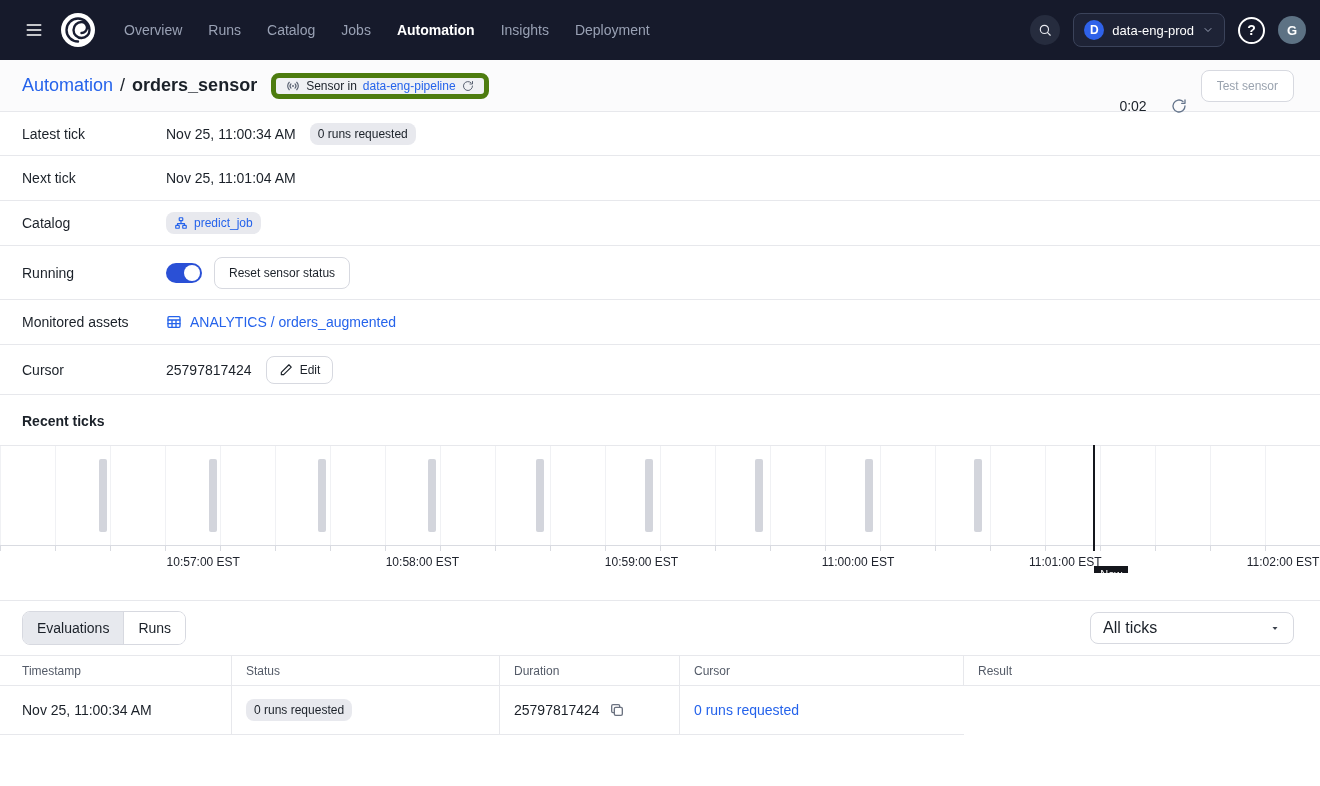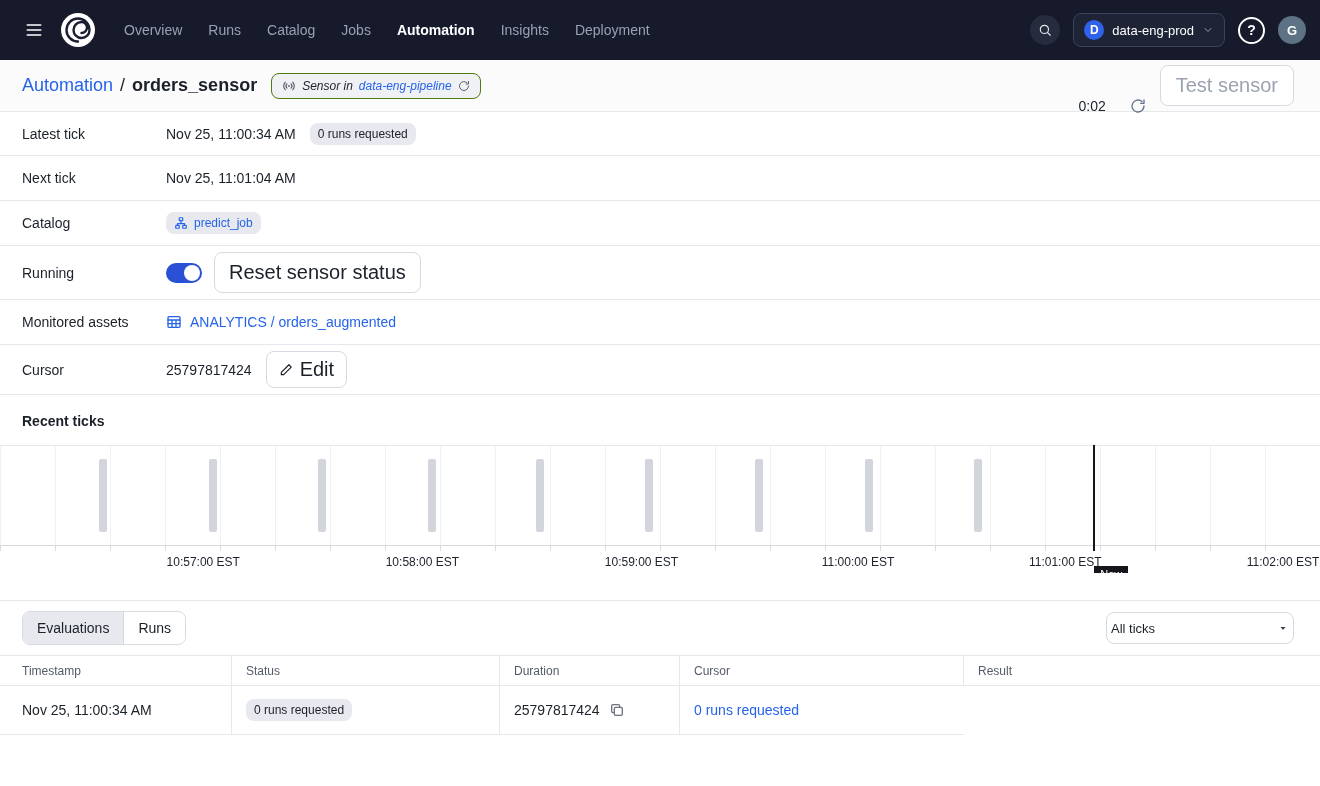--- a/index.html
+++ b/index.html
@@ -28,27 +28,27 @@
   .deploy-name { color:#fff; font-size:13px; }
   .deploy .dim { color:#9aa2b6; }
   .help-btn { width:27px; height:27px; border-radius:50%; background:transparent; border:2px solid #fff; color:#fff; font-size:14px; font-weight:700; cursor:pointer; display:flex; align-items:center; justify-content:center; }
   .avatar { width:28px; height:28px; border-radius:50%; background:#5d7284; color:#fff; font-size:13px; font-weight:600; display:flex; align-items:center; justify-content:center; cursor:pointer; }
 
   
   .page-header { height:52px; background:#fbfbfc; border-bottom:1px solid #e7e8ec; display:flex; align-items:center; padding:0 26px 0 22px; }
   .crumb-root { font-size:18px; color:#2563eb; cursor:pointer; }
   .crumb-sep { font-size:18px; margin:0 7px; color:#1b2129; }
   .crumb-title { font-size:18px; font-weight:700; color:#1b2129; }
-  .type-pill { display:flex; align-items:center; gap:6px; margin-left:14px; height:26px; padding:0 10px; background:#f0f1f4; border:1px solid #4d7c0f; border-radius:8px; font-size:12px; color:#1b2129;font-style:italic; }
+  .type-pill { display:flex; align-items:center; gap:6px; margin-left:14px; height:26px; padding:0 10px; background:#f0f1f4; border:5px solid #4d7c0f; border-radius:8px; font-size:12px; color:#1b2129; }
   .type-pill .link { color:#2563eb; cursor:pointer; }
   .type-pill .icon { color:#586070; }
   .header-right { margin-left:auto; display:flex; align-items:center; gap:14px; }
   .countdown { display:flex; align-items:center; gap:24px; font-size:14px; color:#1b2129;margin-top:40px; }
   .countdown .icon { color:#64748b; }
-  .btn { background:#fff; border:1px solid #d7d9e0; border-radius:8px; font-size:20px; color:#1b2129; cursor:pointer; font-family:inherit; }
+  .btn { background:#fff; border:1px solid #d7d9e0; border-radius:8px; font-size:12px; color:#1b2129; cursor:pointer; font-family:inherit; }
   .btn.disabled { color:#9aa3af; cursor:default; }
   .test-btn { padding:8px 15px; }
 
   
   .detail-row { display:flex; align-items:center; height:45px; border-bottom:1px solid #e7e8ec; padding:0 22px; }
   .detail-row.h44{height:44px} .detail-row.h54{height:54px} .detail-row.h50{height:50px}
   .detail-label { width:144px; flex:none; font-size:14px; color:#1b2129; }
   .detail-value { display:flex; align-items:center; gap:14px; font-size:14px; }
   .pill { display:inline-flex; align-items:center; gap:6px; background:#e8e9ee; border-radius:8px; padding:4px 8px; font-size:12px; color:#1b2129; }
   .pill.jobpill { color:#2563eb; cursor:pointer; }
@@ -73,21 +73,21 @@
   .now-line { position:absolute; top:0; width:2px; margin-left:-1px; height:106px; background:#14161c; z-index:3; }
   .now-tag { position:absolute; top:121px; background:#14161c; color:#fff; font-size:11px; padding:3px 6px; z-index:4; line-height:1; }
 
   
   .eval-section { border-top:1px solid #e7e8ec; margin-top:27px; }
   .eval-toolbar { height:54px; display:flex; align-items:center; justify-content:space-between; padding:0 26px 0 22px; }
   .seg { display:inline-flex; border:1px solid #d7d9e0; border-radius:8px; overflow:hidden; background:#fff; }
   .seg-btn { border:none; background:#fff; padding:8px 14px; font-size:14px; color:#1b2129; cursor:pointer; font-family:inherit; }
   .seg-btn + .seg-btn { border-left:1px solid #d7d9e0; }
   .seg-btn.active { background:#e7e9ee; }
-  .select { width:188px; height:32px; border:1px solid #d7d9e0; border-radius:8px; background:#fff; display:flex; align-items:center; justify-content:space-between; padding:0 4px; font-size:13px; cursor:pointer; }
+  .select { width:204px; height:32px; border:1px solid #d7d9e0; border-radius:8px; background:#fff; display:flex; align-items:center; justify-content:space-between; padding:0 12px; font-size:16px; cursor:pointer; }
   .select .icon { color:#3c424e; }
   .select .icon svg path { fill:currentColor; stroke:none; }
 
   .eval-table { border-top:1px solid #e7e8ec; }
   .thead, .tr { display:grid; grid-template-columns:232px 268px 180px 284px 1fr; }
   .th { height:30px; display:flex; align-items:center; padding:0 14px; font-size:12px; color:#545b68; border-bottom:1px solid #e7e8ec; border-right:1px solid #e7e8ec; }
   .th:first-child { padding-left:22px; }
   .th:last-child { border-right:none; }
   .td { height:49px; display:flex; align-items:center; gap:9px; padding:0 14px; font-size:14px; border-bottom:1px solid #e7e8ec; border-right:1px solid #e7e8ec; }
   .td:first-child { padding-left:22px; }

